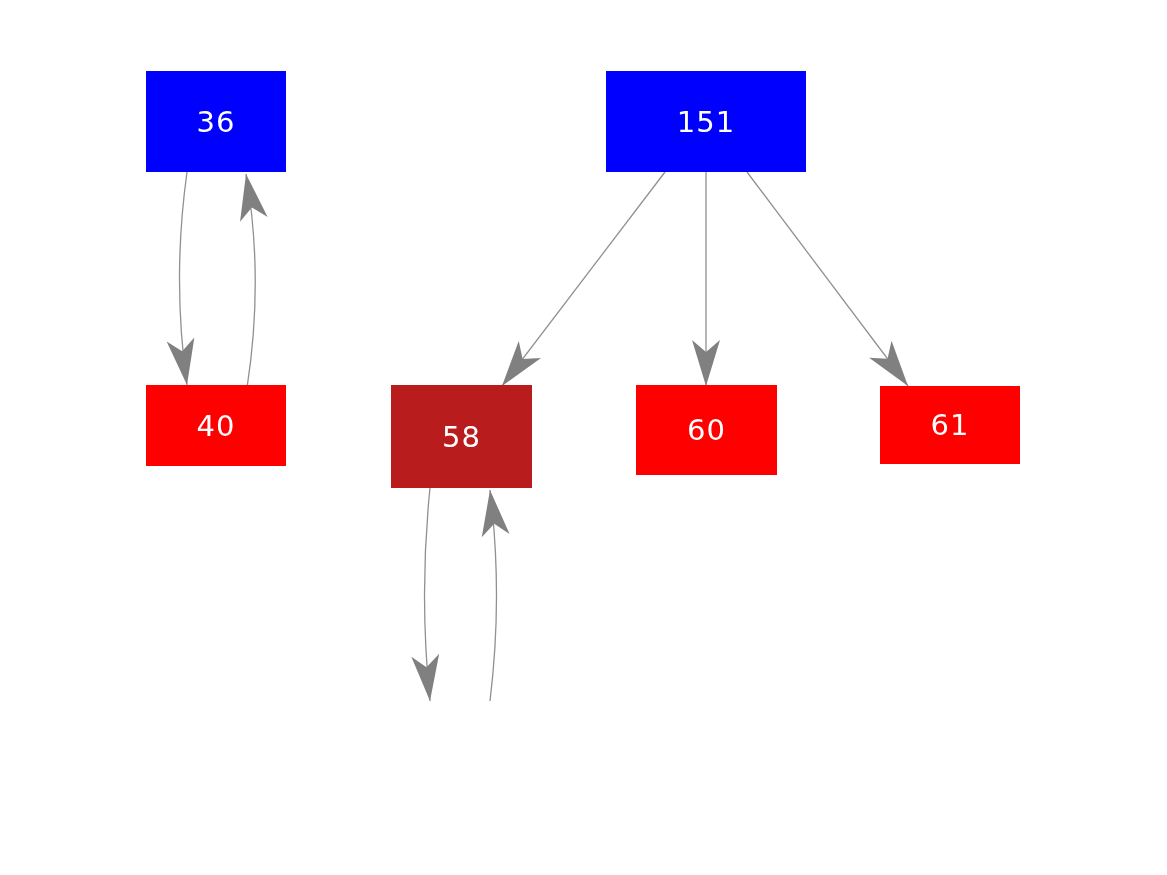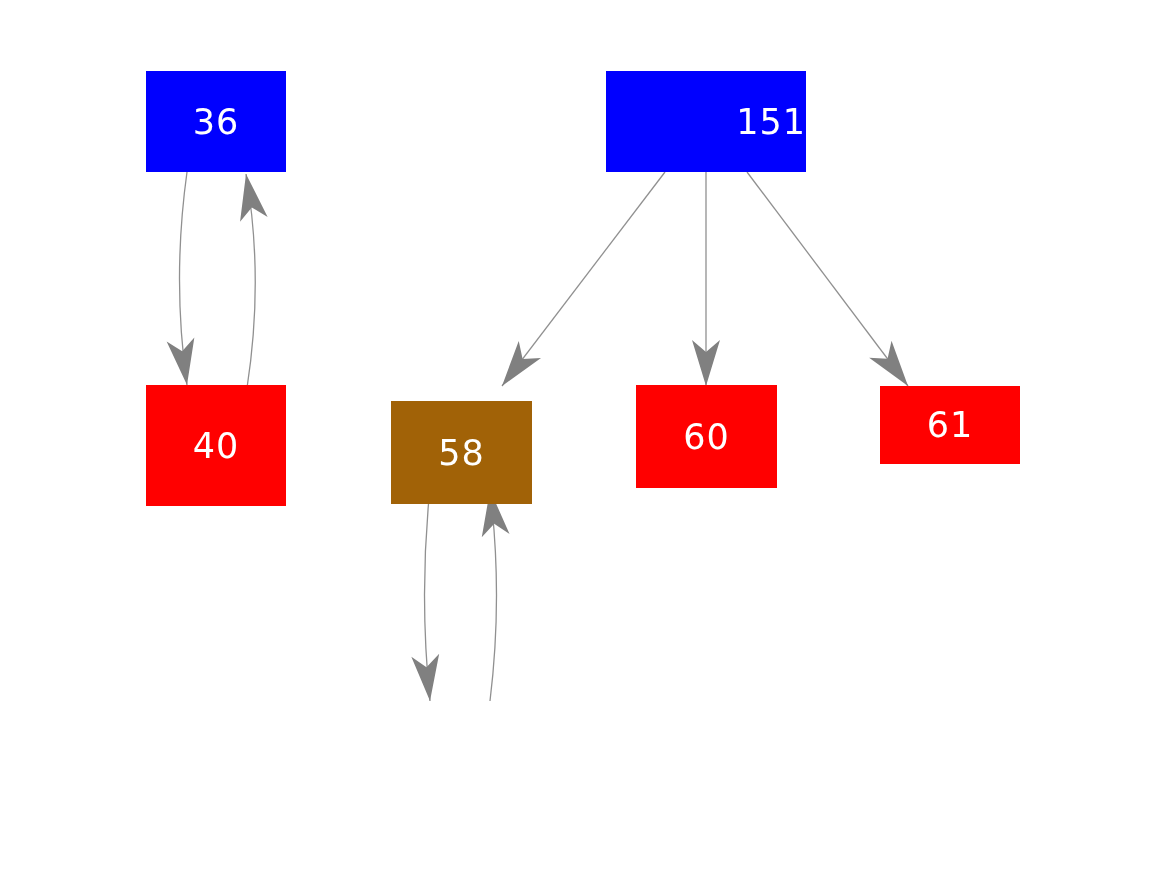--- a/index.html
+++ b/index.html
@@ -26,21 +26,21 @@
   }
   .node {
     position: absolute;
     display: flex;
     align-items: center;
     justify-content: center;
     box-sizing: border-box;
   }
   .node span {
     color: #ffffff;
-    font-size: 35px;
+    font-size: 29px;
     font-family: "DejaVu Sans", sans-serif;
     letter-spacing: 1px;
     user-select: none;
   }
 </style>
 </head>
 <body>
 
 <div class="stage">
   <svg class="edge-layer" width="1167" height="875" viewBox="0 0 1167 875" xmlns="http://www.w3.org/2000/svg">
@@ -55,28 +55,28 @@
       <path d="M 747 172 Q 827.5 279 908 386" fill="none" stroke="#909090" stroke-width="1.3"></path>
       <polygon points="908.00,386.00 891.53,340.82 887.56,358.83 869.16,357.66" fill="#808080"></polygon>
       <path d="M 430 488 Q 419 595 430 701" fill="none" stroke="#909090" stroke-width="1.3"></path>
       <polygon points="430.00,701.00 439.18,653.80 426.49,667.18 411.33,656.69" fill="#808080"></polygon>
       <path d="M 490 701 Q 503 595 490 490" fill="none" stroke="#909090" stroke-width="1.3"></path>
       <polygon points="490.00,490.00 481.76,537.37 494.18,523.74 509.55,533.93" fill="#808080"></polygon>
     </svg>
 <div class="node" style="left: 146px; top: 71px; width: 140px; height: 101px; background: rgb(0, 0, 255);">
       <span>36</span>
     </div>
-    <div class="node" style="left: 606px; top: 71px; width: 200px; height: 101px; background: rgb(0, 0, 255); justify-content: flex-end;">
+    <div class="node" style="left: 606px; top: 71px; width: 200px; height: 101px; background: rgb(0, 0, 255);">
       <span>151</span>
     </div>
-    <div class="node" style="left: 146px; top: 385px; width: 140px; height: 121px; background: rgb(255, 0, 0);">
+    <div class="node" style="left: 146px; top: 385px; width: 140px; height: 81px; background: rgb(255, 0, 0);">
       <span>40</span>
     </div>
-    <div class="node" style="left: 391px; top: 385px; width: 141px; height: 103px; background: #a16207; margin-top: 16px;">
+    <div class="node" style="left: 391px; top: 385px; width: 141px; height: 103px; background: #b91c1c;">
       <span>58</span>
     </div>
-    <div class="node" style="left: 636px; top: 385px; width: 141px; height: 103px; background: rgb(255, 0, 0);">
+    <div class="node" style="left: 636px; top: 385px; width: 141px; height: 90px; background: rgb(255, 0, 0);">
       <span>60</span>
     </div>
     <div class="node" style="left: 880px; top: 386px; width: 140px; height: 78px; background: rgb(255, 0, 0);">
       <span>61</span>
     </div>
   </div>
 
 </body></html>

